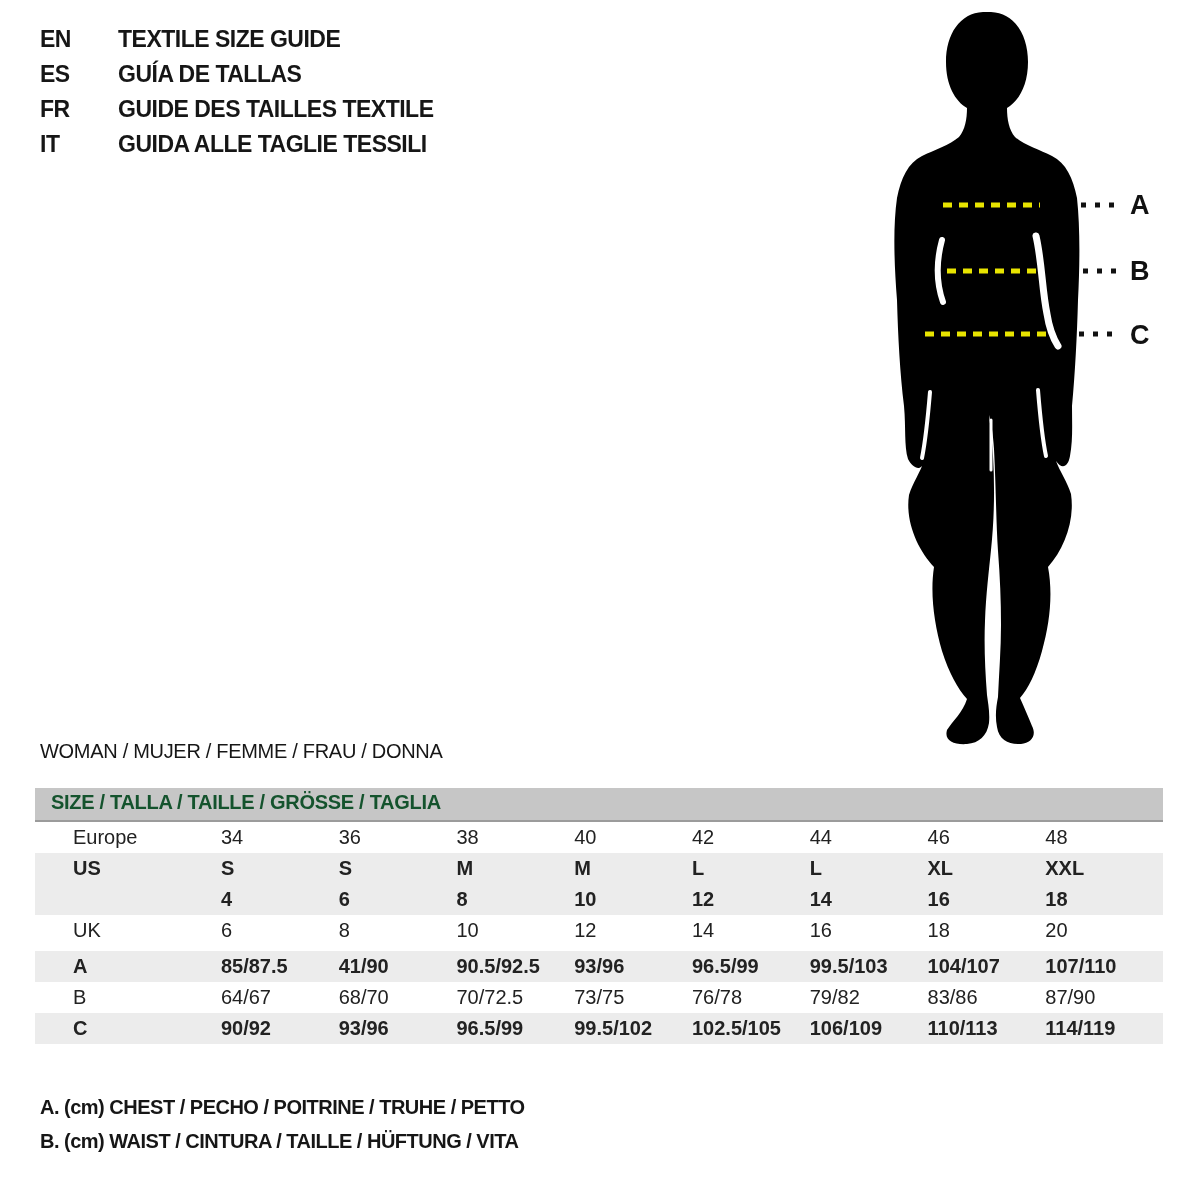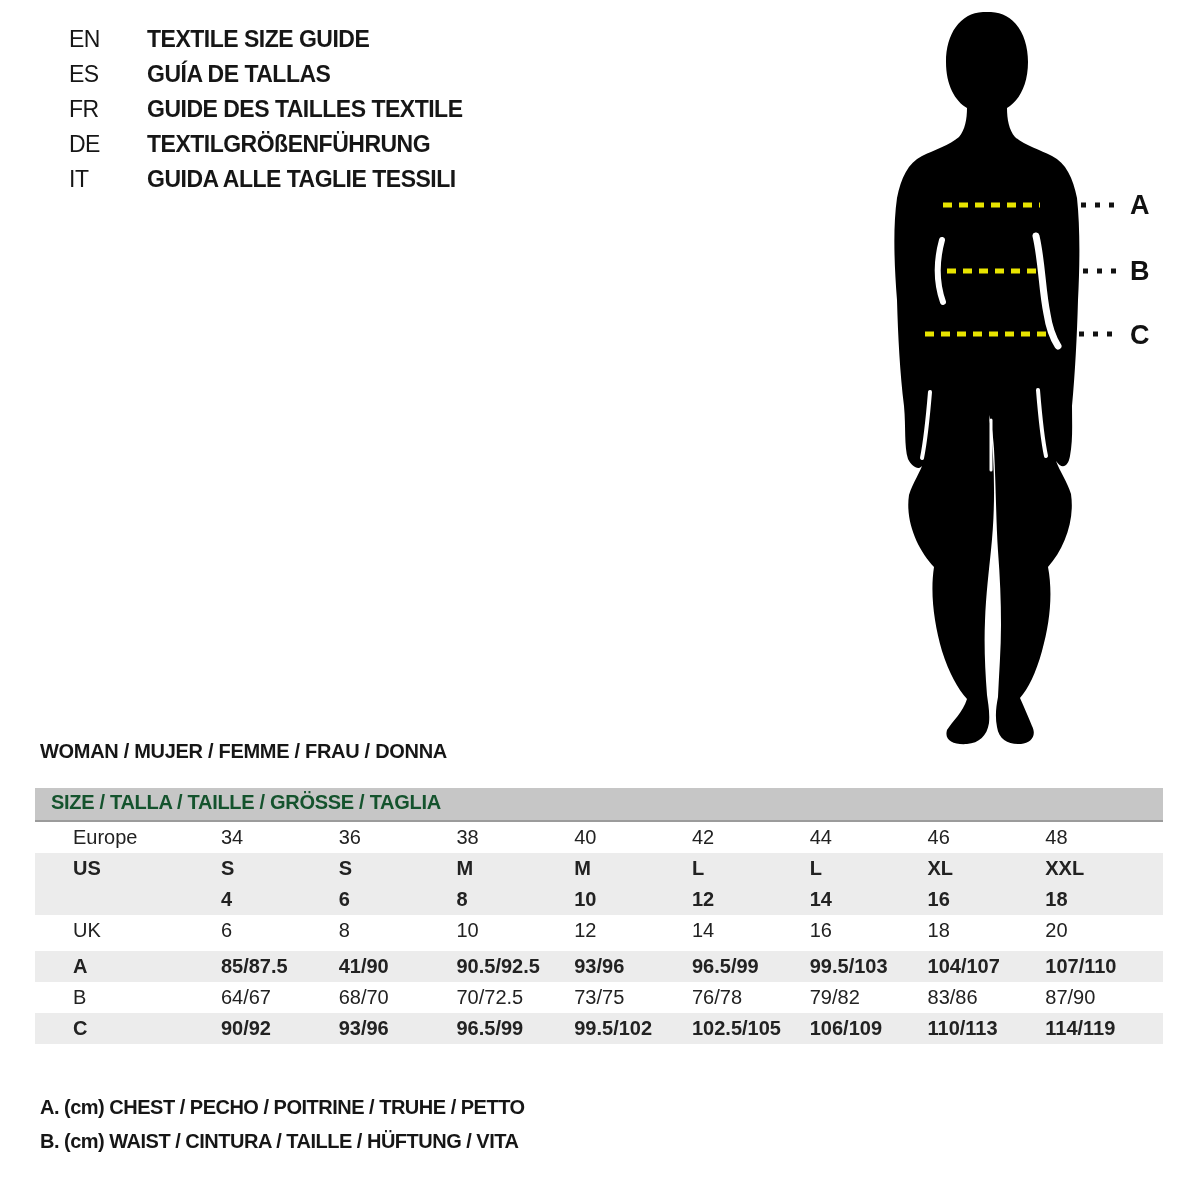--- a/index.html
+++ b/index.html
@@ -11,32 +11,32 @@
   }
   *{margin:0;padding:0;box-sizing:border-box;}
   html,body{background:#ffffff;}
   .page{
     position:relative;width:1200px;height:1200px;background:#ffffff;overflow:hidden;
     font-family:"Liberation Sans", sans-serif;color:var(--ink);
   }
   
   .lang-block{position:absolute;left:40px;top:26px;}
   .lang-row{display:flex;align-items:baseline;height:35px;}
-  .lang-code{width:78px;font-size:23px;font-weight:normal;letter-spacing:-0.5px;margin-left:29px;}
+  .lang-code{width:78px;font-size:23px;font-weight:bold;letter-spacing:-0.5px;}
   .lang-label{font-size:23px;font-weight:bold;letter-spacing:-0.5px;white-space:nowrap;}
   
   .figure{position:absolute;left:840px;top:0;width:360px;height:760px;}
   .figure svg{display:block;width:100%;height:100%;}
   .sil{fill:var(--sil);}
   .gapline{fill:none;stroke:#ffffff;stroke-linecap:round;}
   .meas{stroke:var(--dash-yellow);stroke-width:5;stroke-dasharray:9 7;fill:none;}
   .leader{stroke:#111111;stroke-width:5;stroke-dasharray:5 9;fill:none;}
   .marker-letter{font-family:"Liberation Sans",sans-serif;font-size:27px;font-weight:600;fill:#111111;}
   
-  .section-title{position:absolute;left:40px;top:740px;font-size:20px;font-weight:bold;letter-spacing:-0.3px;white-space:nowrap;}
+  .section-title{position:absolute;left:40px;top:740px;font-size:20px;font-weight:normal;letter-spacing:-0.3px;white-space:nowrap;}
   
   .size-table{position:absolute;left:35px;top:788px;width:1128px;font-size:20px;}
   .t-header{
     height:34px;line-height:29px;background:var(--header-gray);
     border-bottom:2px solid #9b9b9b;font-weight:bold;padding-left:16px;color:#14532d;
     letter-spacing:-0.3px;
   }
   .t-row{display:flex;height:31px;line-height:31px;background:#ffffff;}
   .t-row.shaded{background:var(--row-gray);font-weight:bold;}
   .t-row.gap-before{margin-top:5px;}
@@ -56,24 +56,20 @@
       <span class="lang-code">EN</span>
       <span class="lang-label">TEXTILE SIZE GUIDE</span>
     </div>
     <div class="lang-row">
       <span class="lang-code">ES</span>
       <span class="lang-label">GUÍA DE TALLAS</span>
     </div>
     <div class="lang-row">
       <span class="lang-code">FR</span>
       <span class="lang-label">GUIDE DES TAILLES TEXTILE</span>
-    </div>
-    <div class="lang-row">
-      <span class="lang-code">DE</span>
-      <span class="lang-label">TEXTILGRÖßENFÜHRUNG</span>
     </div>
     <div class="lang-row">
       <span class="lang-code">IT</span>
       <span class="lang-label">GUIDA ALLE TAGLIE TESSILI</span>
     </div>
   </div>
 
   <div class="figure">
     <svg viewBox="0 0 360 760">
       <path class="sil" d="

